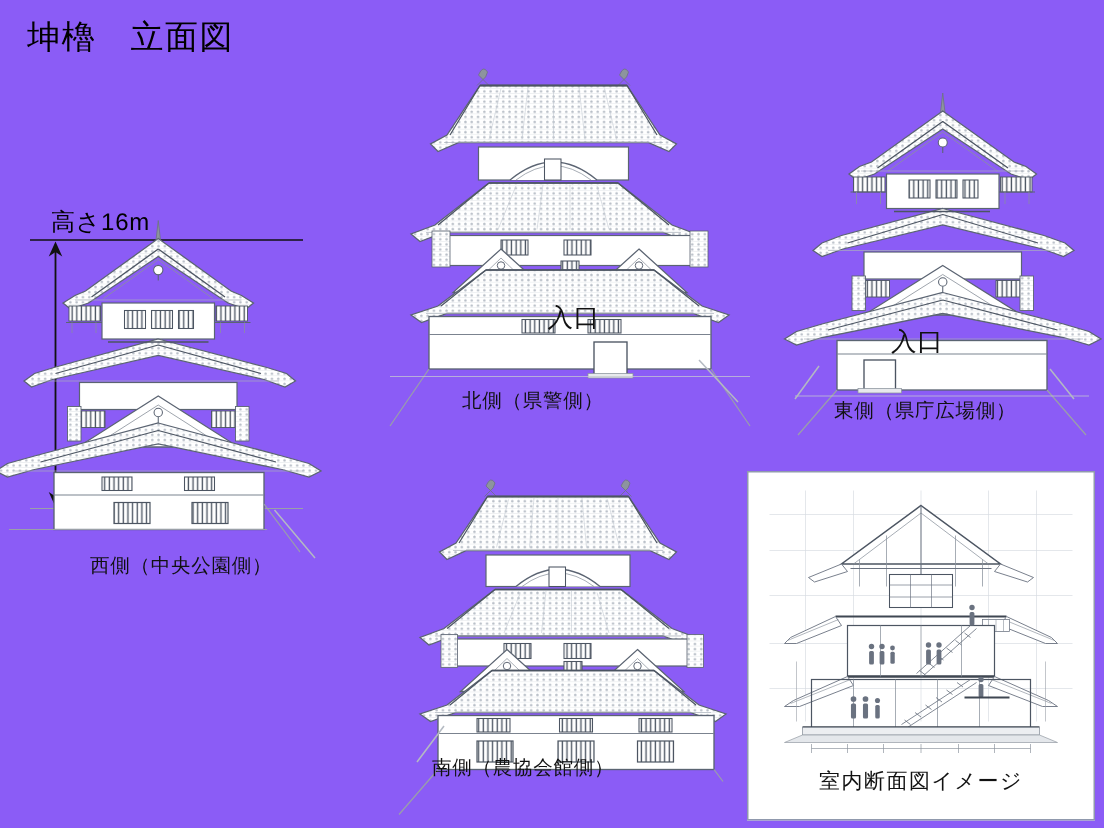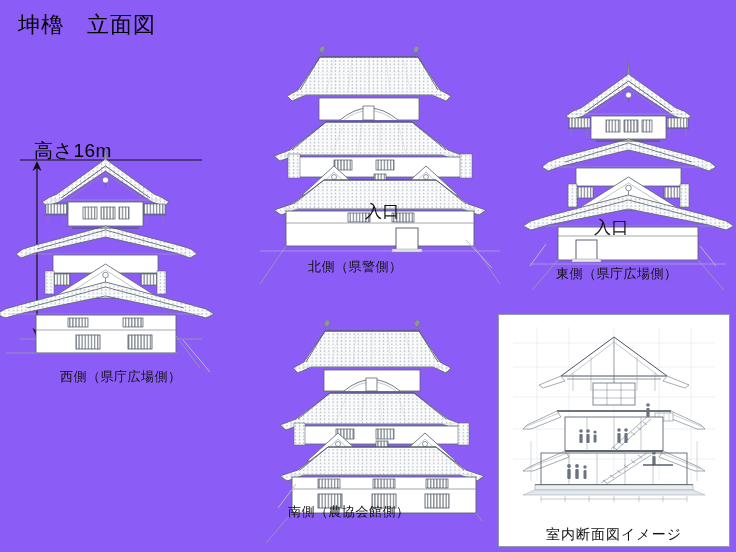--- a/index.html
+++ b/index.html
@@ -31,21 +31,21 @@
     color: #000;
     white-space: pre;
   }
   .caption {
     font-size: 13px;
     color: #111;
     letter-spacing: 0.5px;
     white-space: nowrap;
   }
   .dim-label {
-    font-size: 19px;
+    font-size: 16px;
     color: #000;
     letter-spacing: 0.5px;
     white-space: nowrap;
   }
   .entrance-label {
     font-size: 17px;
     color: #111;
     letter-spacing: 0.5px;
     white-space: nowrap;
   }
@@ -159,21 +159,21 @@
 
       <rect x="48" y="193" width="24" height="14" fill="url(#barW)" stroke="#4c5562" stroke-width="0.8"></rect>
       <rect x="100" y="193" width="24" height="14" fill="url(#barW)" stroke="#4c5562" stroke-width="0.8"></rect>
 
       <line x1="-22" y1="211" x2="150" y2="211" stroke="#9aa0a8" stroke-width="0.8"></line>
 
       <line x1="148" y1="194" x2="172" y2="226" stroke="#9aa0a8" stroke-width="0.8"></line>
     </g>
   </svg>
 
-  <div class="abs caption" style="left:60px; top:368px;">西側（県庁広場側）</div>
+  <div class="abs caption" style="left:60px; top:368px;">西側（中央公園側）</div>
 
   <svg class="abs dwg" style="left:262px; top:32px;" width="236" height="218" viewBox="0 0 236 218">
     <defs>
       <pattern id="tileN" width="4.2" height="3.4" patternUnits="userSpaceOnUse">
         <rect width="4.2" height="3.4" fill="#ffffff"></rect>
         <circle cx="2.1" cy="1.7" r="0.85" fill="#b9bfc8"></circle>
         <line x1="0" y1="3.4" x2="4.2" y2="3.4" stroke="#c6ccd4" stroke-width="0.35"></line>
       </pattern>
       <pattern id="barN" width="3.1" height="6" patternUnits="userSpaceOnUse">
         <rect width="3.1" height="6" fill="#ffffff"></rect>
@@ -522,21 +522,21 @@
           <line x1="180" y1="175" x2="180" y2="181"></line>
         </g>
 
         <g stroke="#9aa0a8" stroke-width="0.4">
           <line x1="24" y1="120" x2="24" y2="160"></line>
           <line x1="190" y1="120" x2="190" y2="160"></line>
         </g>
       </g>
     </svg>
 
-    <div class="section-caption" style="position:absolute; left:0; right:0; bottom:2px;">室内断面図イメージ</div>
+    <div class="section-caption" style="position:absolute; left:0; right:0; bottom:16px;">室内断面図イメージ</div>
   </div>
 
   <svg class="abs dwg" style="left:0; top:0;" width="736" height="552">
     <g stroke="#b4bac2" stroke-width="1" fill="none">
 
       <line x1="183" y1="340" x2="210" y2="372"></line>
 
       <line x1="466" y1="240" x2="492" y2="268"></line>
 
       <line x1="700" y1="246" x2="716" y2="266"></line>

